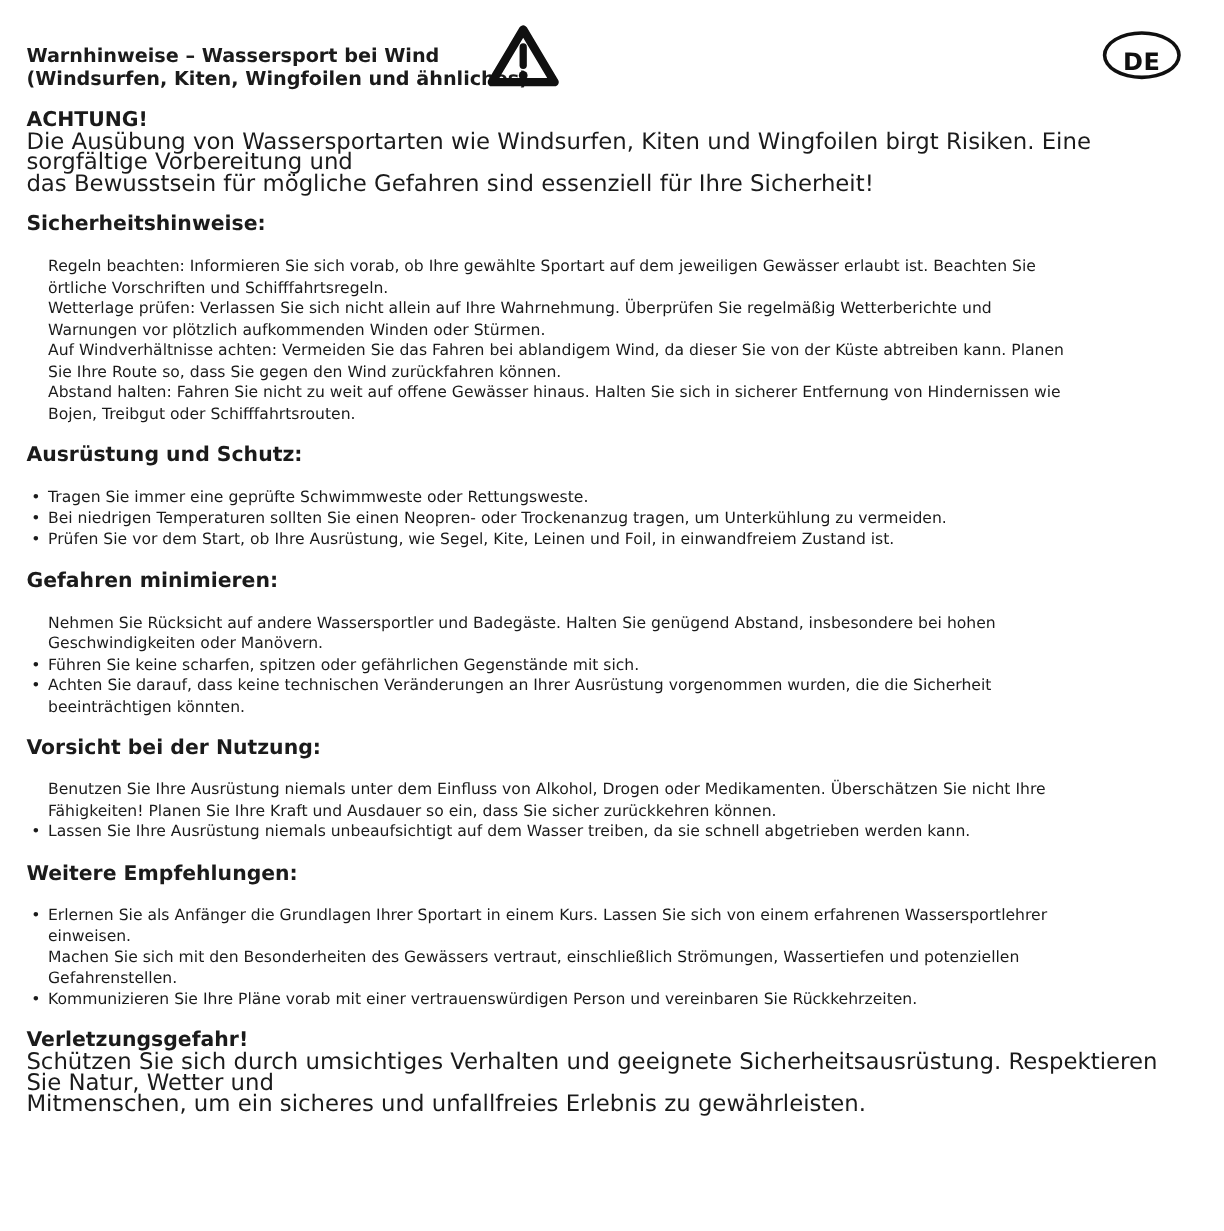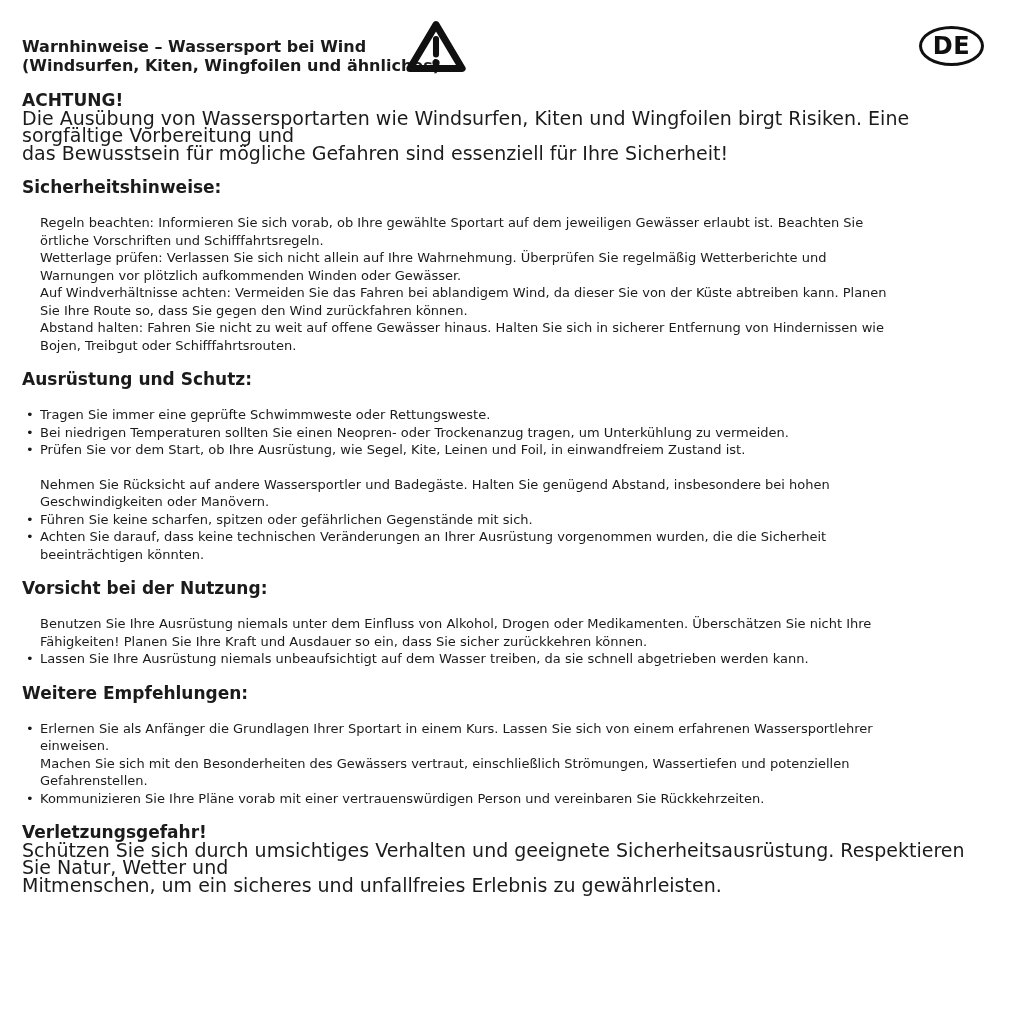--- a/index.html
+++ b/index.html
@@ -21,22 +21,22 @@
   .title {
     position: absolute; left: 0; top: 17px;
     font-size: 16px; font-weight: bold; line-height: 19px;
     white-space: pre-wrap;
   }
   .warn-icon { position: absolute; left: 384px; top: -1px; }
   .lang-badge {
     position: absolute; right: 12px; top: 6px;
     width: 59px; height: 34px;
     border: 3.5px solid #101010; border-radius: 50%;
-    display: flex; align-items: center; justify-content: center;
-    font-size: 24px; font-weight: bold; color: #101010;
+    display: flex; align-items: flex-end; justify-content: center;
+    font-size: 20px; font-weight: bold; color: #101010;
     letter-spacing: 0.5px;
   }
   
   .section { margin-top: 17px; }
   .section.first { margin-top: 0; }
   .heading {
     font-size: 17px; font-weight: bold; line-height: 17.5px;
   }
   .heading.gap { margin-bottom: 17.5px; }
   .para {
@@ -77,21 +77,21 @@
   <div class="section">
     <div class="heading gap">Sicherheitshinweise:</div>
     <div class="item">
         <span class="marker"></span>
         <span class="item-text">Regeln beachten: Informieren Sie sich vorab, ob Ihre gewählte Sportart auf dem jeweiligen Gewässer erlaubt ist. Beachten Sie
 örtliche Vorschriften und Schifffahrtsregeln.</span>
       </div>
     <div class="item">
         <span class="marker"></span>
         <span class="item-text">Wetterlage prüfen: Verlassen Sie sich nicht allein auf Ihre Wahrnehmung. Überprüfen Sie regelmäßig Wetterberichte und
-Warnungen vor plötzlich aufkommenden Winden oder Gewässer.</span>
+Warnungen vor plötzlich aufkommenden Winden oder Stürmen.</span>
       </div>
     <div class="item">
         <span class="marker"></span>
         <span class="item-text">Auf Windverhältnisse achten: Vermeiden Sie das Fahren bei ablandigem Wind, da dieser Sie von der Küste abtreiben kann. Planen
 Sie Ihre Route so, dass Sie gegen den Wind zurückfahren können.</span>
       </div>
     <div class="item">
         <span class="marker"></span>
         <span class="item-text">Abstand halten: Fahren Sie nicht zu weit auf offene Gewässer hinaus. Halten Sie sich in sicherer Entfernung von Hindernissen wie
 Bojen, Treibgut oder Schifffahrtsrouten.</span>
@@ -108,20 +108,21 @@
         <span class="marker">•</span>
         <span class="item-text">Bei niedrigen Temperaturen sollten Sie einen Neopren- oder Trockenanzug tragen, um Unterkühlung zu vermeiden.</span>
       </div>
     <div class="item">
         <span class="marker">•</span>
         <span class="item-text">Prüfen Sie vor dem Start, ob Ihre Ausrüstung, wie Segel, Kite, Leinen und Foil, in einwandfreiem Zustand ist.</span>
       </div>
   </div>
 
   <div class="section">
+    <div class="heading gap">Gefahren minimieren:</div>
     <div class="item">
         <span class="marker"></span>
         <span class="item-text">Nehmen Sie Rücksicht auf andere Wassersportler und Badegäste. Halten Sie genügend Abstand, insbesondere bei hohen
 Geschwindigkeiten oder Manövern.</span>
       </div>
     <div class="item">
         <span class="marker">•</span>
         <span class="item-text">Führen Sie keine scharfen, spitzen oder gefährlichen Gegenstände mit sich.</span>
       </div>
     <div class="item">

